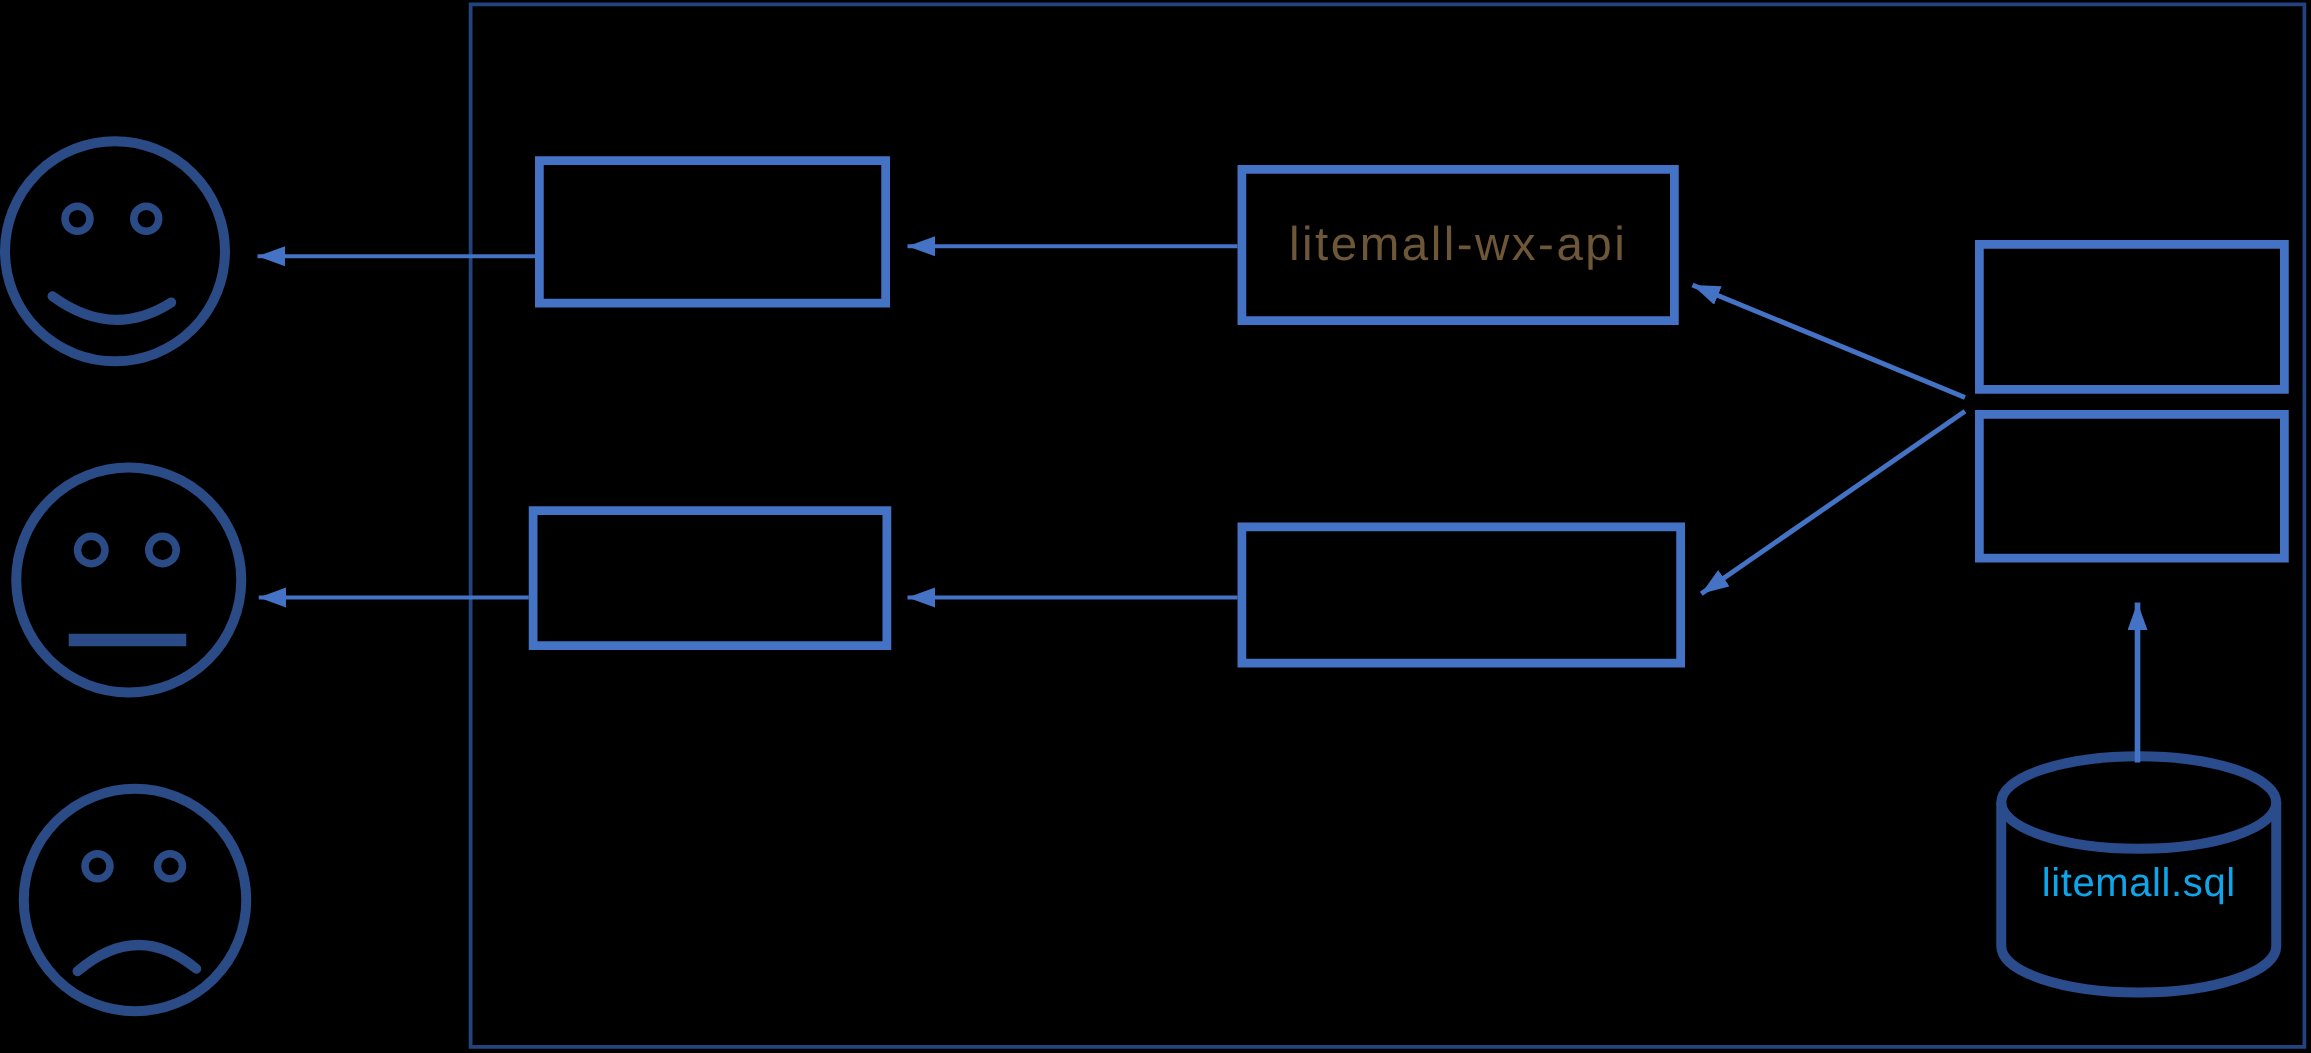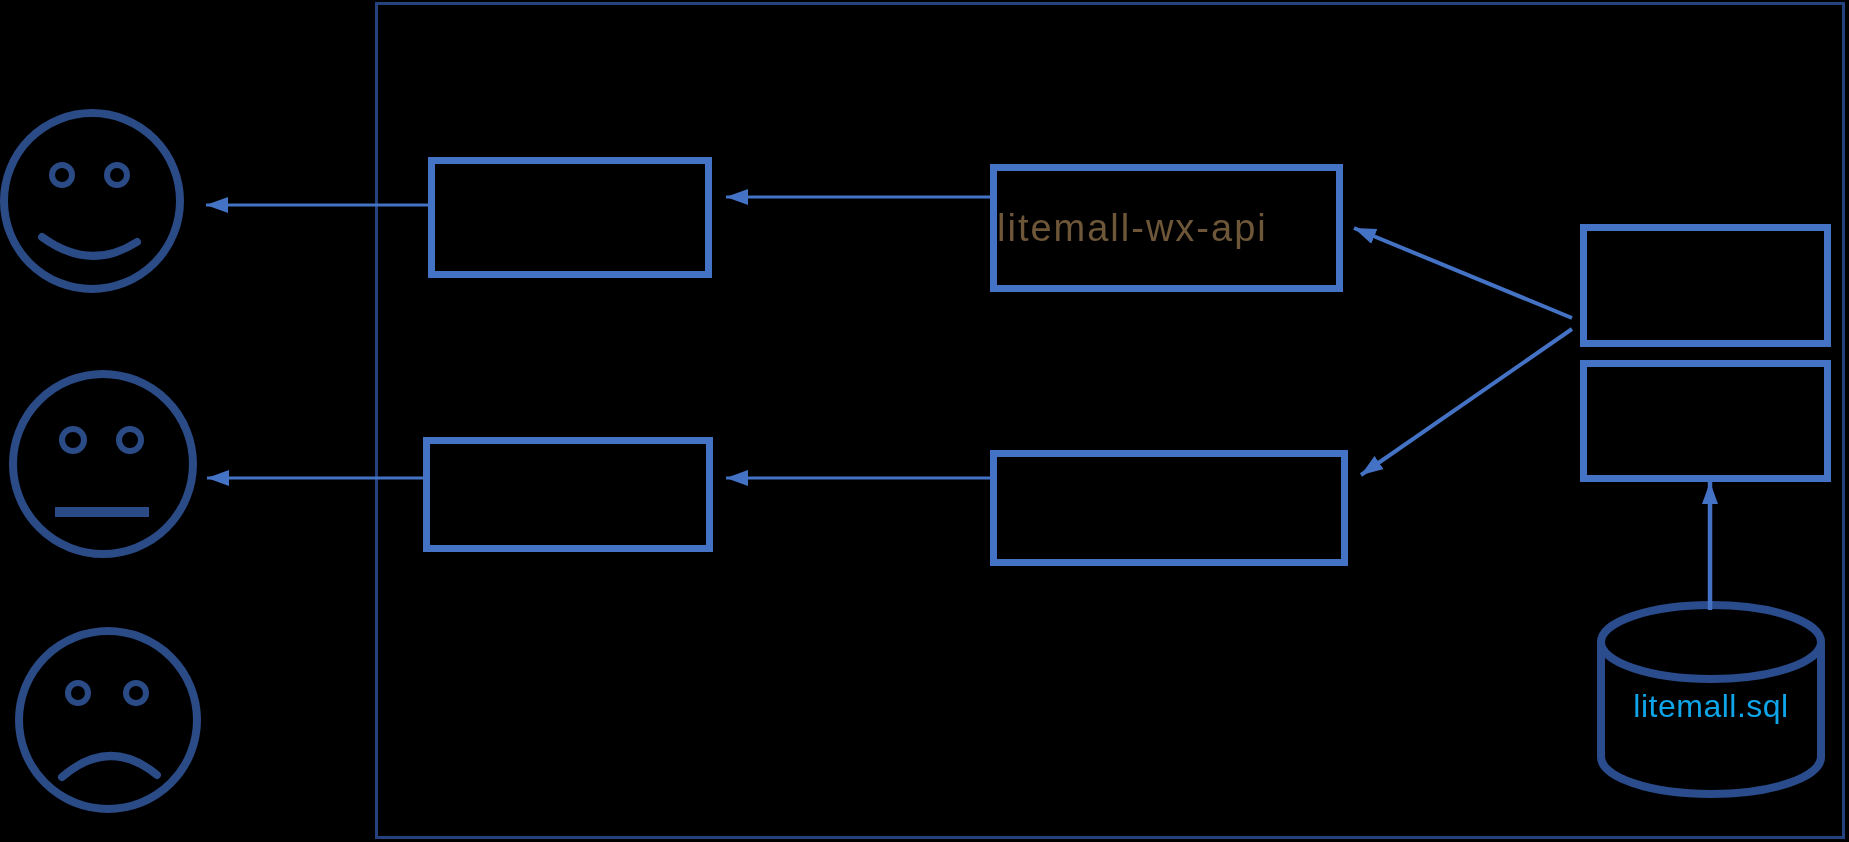--- a/index.html
+++ b/index.html
@@ -24,21 +24,21 @@
     border: 3px solid #24437e;
     box-sizing: border-box;
   }
 
   
   .box {
     border: 7px solid #4472c4;
     box-sizing: border-box;
     display: flex;
     align-items: center;
-    margin-top: 32px;
+    justify-content: center;
   }
   .box-left-top      { left: 428px;  top: 125px; width: 284px; height: 121px; }
   .box-center-top    { left: 990px;  top: 132px; width: 353px; height: 128px; }
   .box-left-middle   { left: 423px;  top: 405px; width: 290px; height: 115px; }
   .box-center-middle { left: 990px;  top: 418px; width: 358px; height: 116px; }
   .box-right-top     { left: 1580px; top: 192px; width: 251px; height: 123px; }
   .box-right-bottom  { left: 1580px; top: 328px; width: 251px; height: 122px; }
 
   .wx-api-label {
     color: #6e5638;

